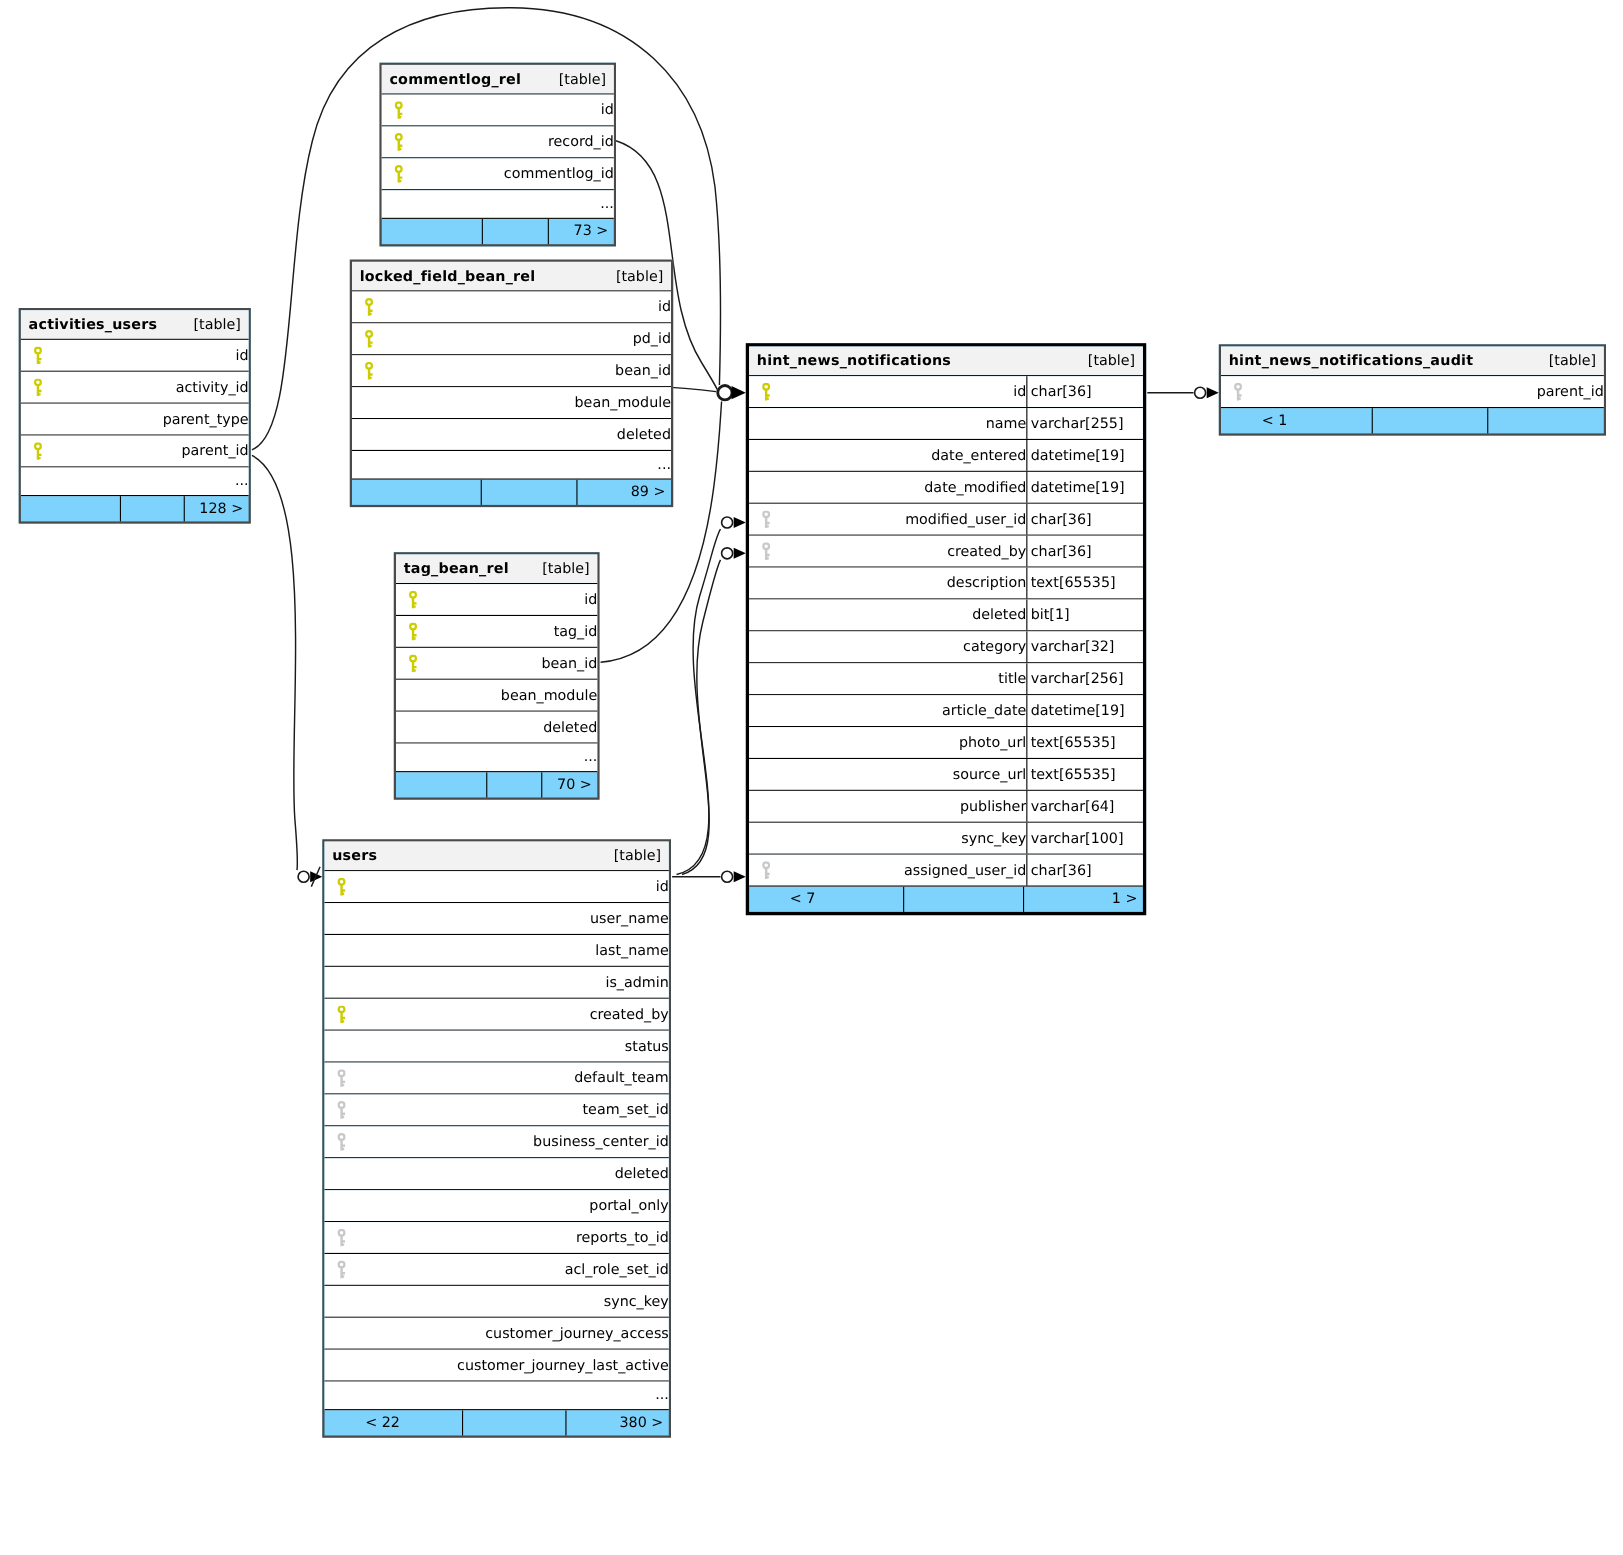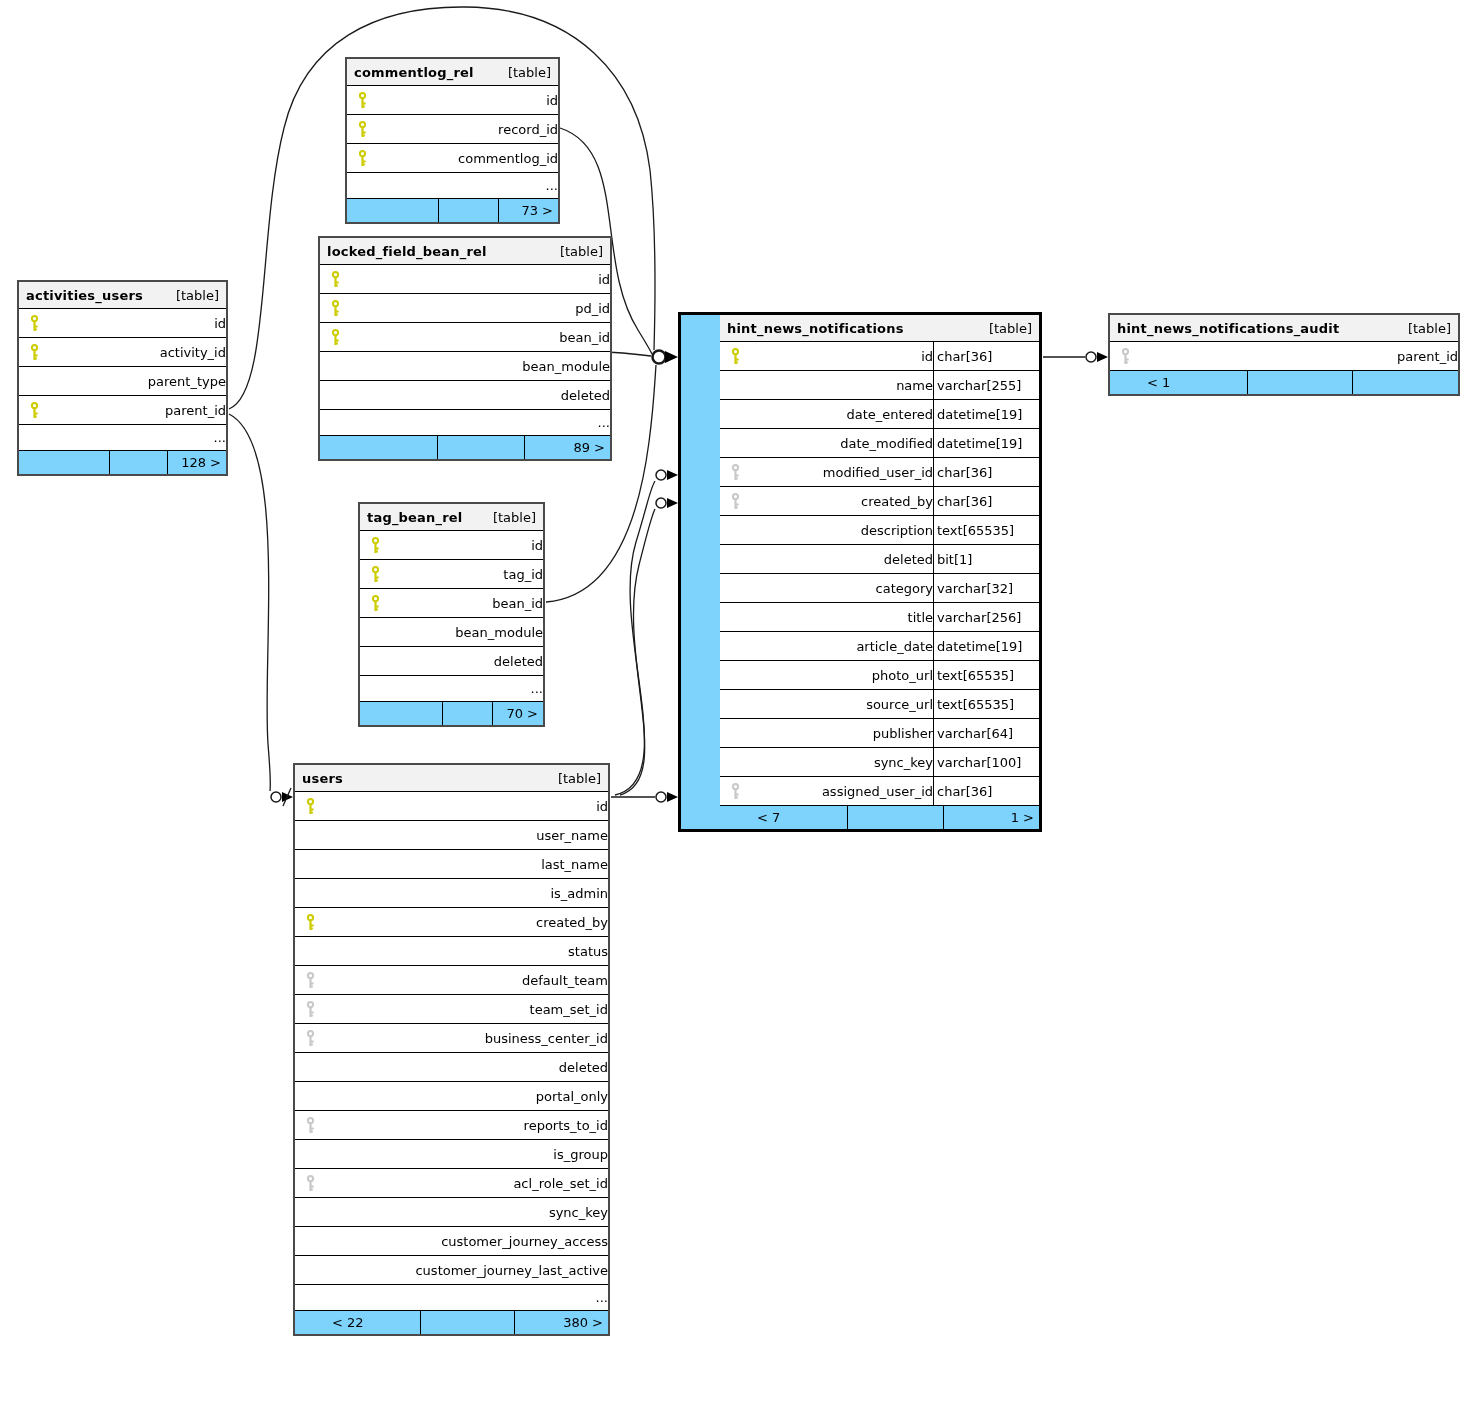--- a/index.html
+++ b/index.html
@@ -234,21 +234,21 @@
       <div class="row ellipsis">
         <span class="cname">...</span>
       </div>
       <div class="ft">
         <div></div>
         <div></div>
         <div>70 &gt;</div>
       </div>
     </div>
 
-  <div class="tbl main ind26" style="left:678px;top:312px;width:364px;padding-left:39px;">
+  <div class="tbl main ind26" style="left:678px;top:312px;width:364px;">
       <div class="hd">
         <span class="nm">hint_news_notifications</span>
         <span class="tag">[table]</span>
       </div>
       <div class="row">
         <svg class="key" width="12" height="17" viewBox="0 0 12 17">
           <circle cx="5.5" cy="3.6" r="2.6" fill="none" stroke="#cccc00" stroke-width="2"></circle>
           <path d="M5.5 6 V16 M5.5 11.5 h3.2 M5.5 14.5 h2.4" stroke="#cccc00" stroke-width="2.2" fill="none"></path>
         </svg>
         <span class="cname">id</span>
@@ -411,23 +411,20 @@
         <span class="cname">portal_only</span>
       </div>
       <div class="row">
         <svg class="key" width="12" height="17" viewBox="0 0 12 17">
           <circle cx="5.5" cy="3.6" r="2.6" fill="none" stroke="#c8c8c8" stroke-width="2"></circle>
           <path d="M5.5 6 V16 M5.5 11.5 h3.2 M5.5 14.5 h2.4" stroke="#c8c8c8" stroke-width="2.2" fill="none"></path>
         </svg>
         <span class="cname">reports_to_id</span>
       </div>
       <div class="row">
-        <span class="cname">is_group</span>
-      </div>
-      <div class="row">
         <svg class="key" width="12" height="17" viewBox="0 0 12 17">
           <circle cx="5.5" cy="3.6" r="2.6" fill="none" stroke="#c8c8c8" stroke-width="2"></circle>
           <path d="M5.5 6 V16 M5.5 11.5 h3.2 M5.5 14.5 h2.4" stroke="#c8c8c8" stroke-width="2.2" fill="none"></path>
         </svg>
         <span class="cname">acl_role_set_id</span>
       </div>
       <div class="row">
         <span class="cname">sync_key</span>
       </div>
       <div class="row">

